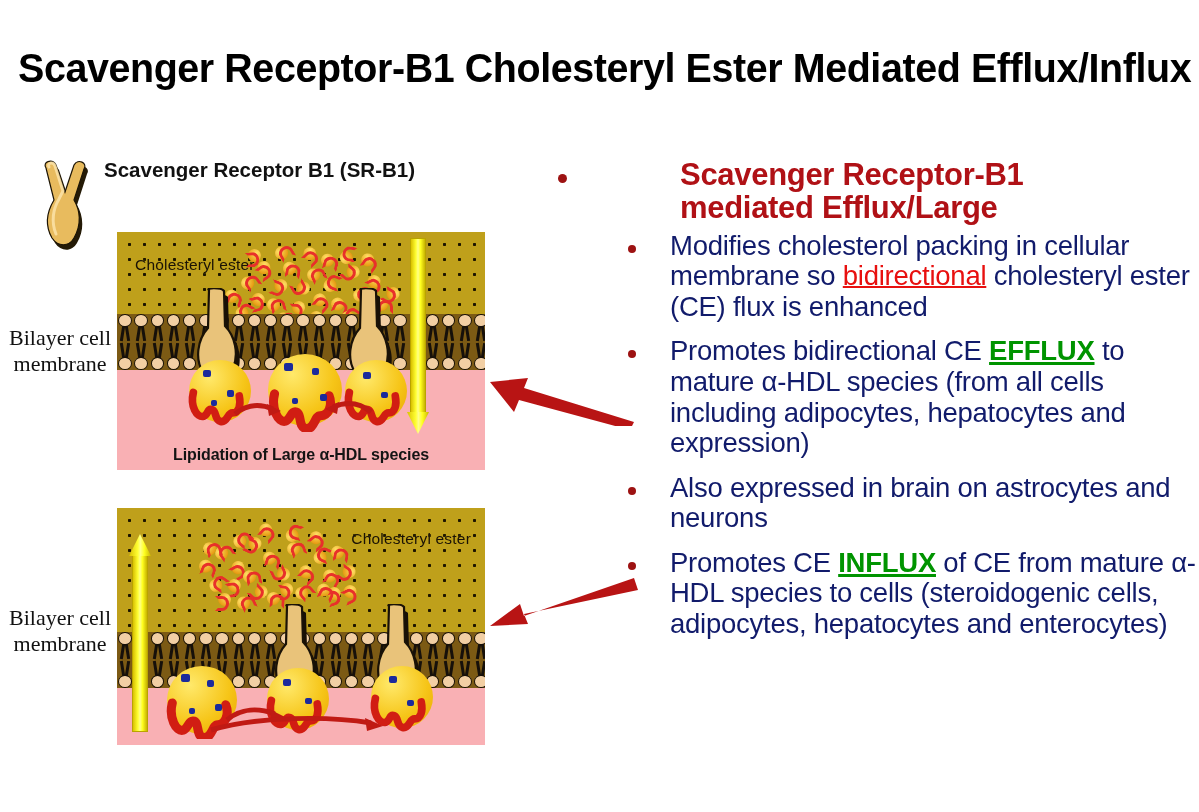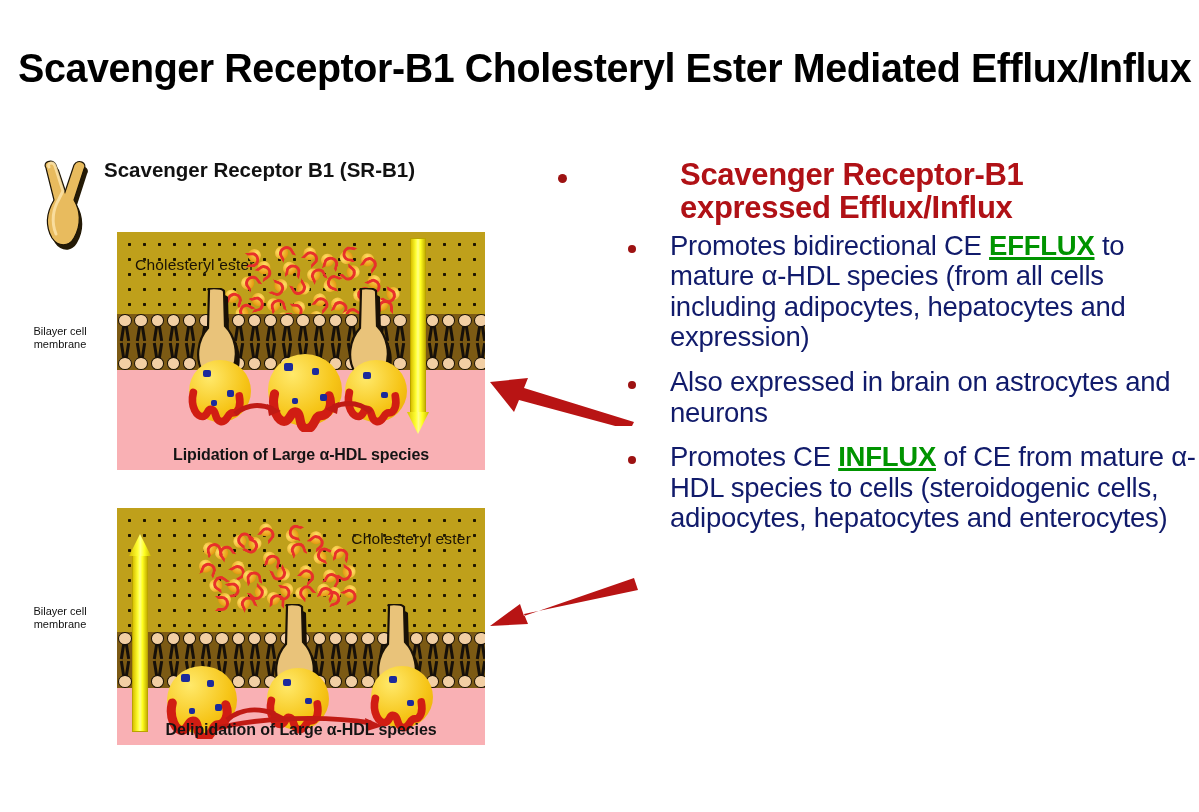--- a/index.html
+++ b/index.html
@@ -26,21 +26,21 @@
   .receptor-glyph{position:absolute;left:36px;top:8px;width:60px;height:92px;}
 
   #fig-caption{
     position:absolute;left:104px;top:8px;width:400px;
     text-align:left;font-size:20.5px;font-weight:bold;color:#111;
     line-height:1.16;
   }
 
   .bilayer-label{
     position:absolute;width:112px;text-align:center;
-    font-size:11px;color:#111;line-height:1.2;
+    font-size:22px;color:#111;line-height:1.2;font-family:Liberation Serif, serif;
   }
   #bilayer-label-1{left:4px;top:175px;}
   #bilayer-label-2{left:4px;top:455px;}
 
   
   .panel{position:absolute;left:117px;width:368px;overflow:hidden;}
   #panel-efflux{top:82px;height:238px;}
   #panel-influx{top:358px;height:237px;}
 
   .extracell{
@@ -998,42 +998,45 @@
       <svg class="small-red-arrow" style="left:92px;top:204px;width:180px;height:24px;" viewBox="0 0 180 24">
         <path d="M2 18 C50 4 120 4 162 11" stroke="#c01a14" stroke-width="5" fill="none"></path>
         <path d="M174 14 L156 6 L158 19 Z" fill="#c01a14"></path>
       </svg>
 
       <div class="yellow-arrow up" style="left:12px;top:26px;height:198px;">
         <div class="shaft"></div>
           <div class="head"></div>
       </div>
 
-      <div class="panel-footer">Delipidation of Large α-HDL species</div>
     </div>
 
     <svg class="pointer-arrow" style="left:488px;top:222px;width:150px;height:54px;" viewBox="0 0 150 54">
       <path d="M146 50 L36 16 L40 6 L2 10 L26 40 L31 28 L142 58 Z" fill="#b81414"></path>
     </svg>
     <svg class="pointer-arrow" style="left:488px;top:424px;width:150px;height:56px;" viewBox="0 0 150 56">
       <path d="M146 4 L36 42 L32 30 L2 52 L40 50 L36 40 L150 16 Z" fill="#b81414"></path>
     </svg>
   </div>
 
   <div id="content">
 
     <div class="lvl1">
       <span class="dot"></span>
       <div class="txt">
         <div>Scavenger Receptor-B1</div>
-        <div>expressed Efflux/Influx</div>
+        <div>mediated Efflux/Large</div>
       </div>
     </div>
 
     <div id="bullet-list">
+        <div class="lvl2">
+          <span class="dot"></span>
+          <div class="txt"><span>Modifies cholesterol packing in cellular membrane so </span><span class="hl-red">bidirectional</span><span> cholesteryl ester (CE) flux is enhanced</span></div>
+        </div>
         <div class="lvl2">
           <span class="dot"></span>
           <div class="txt"><span>Promotes bidirectional CE </span><span class="hl-green">EFFLUX</span><span> to mature α-HDL species (from all cells including adipocytes, hepatocytes and expression)</span></div>
         </div>
         <div class="lvl2">
           <span class="dot"></span>
           <div class="txt"><span>Also expressed in brain on astrocytes and neurons</span></div>
         </div>
         <div class="lvl2">
           <span class="dot"></span>

